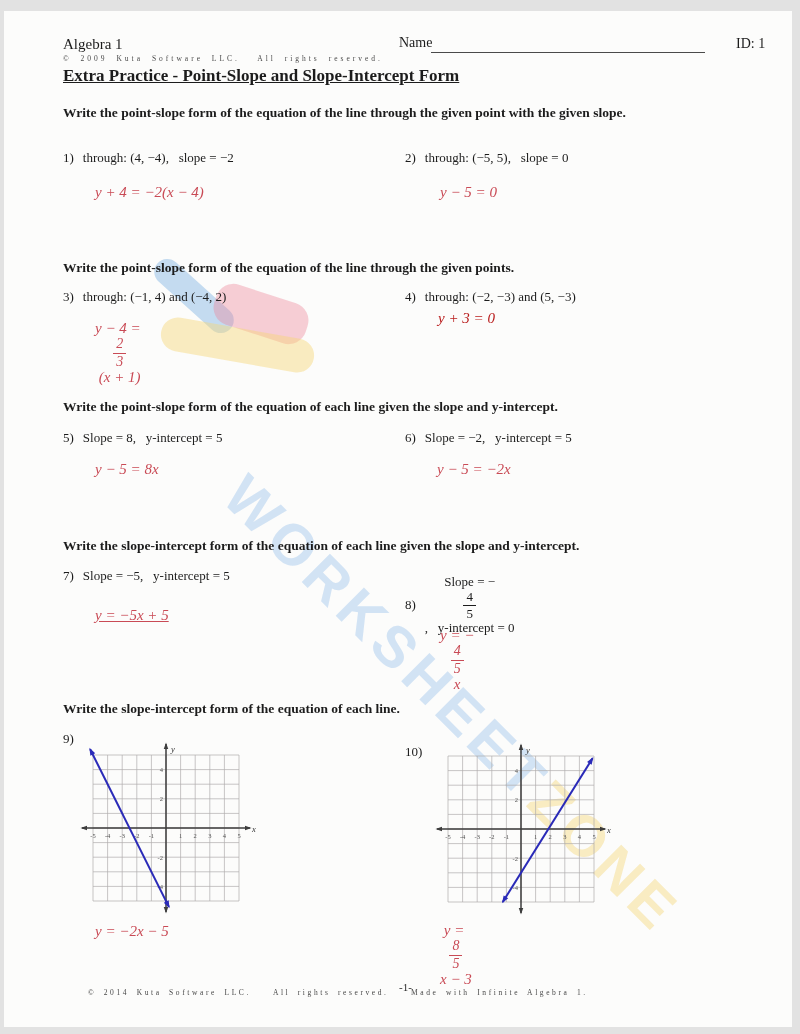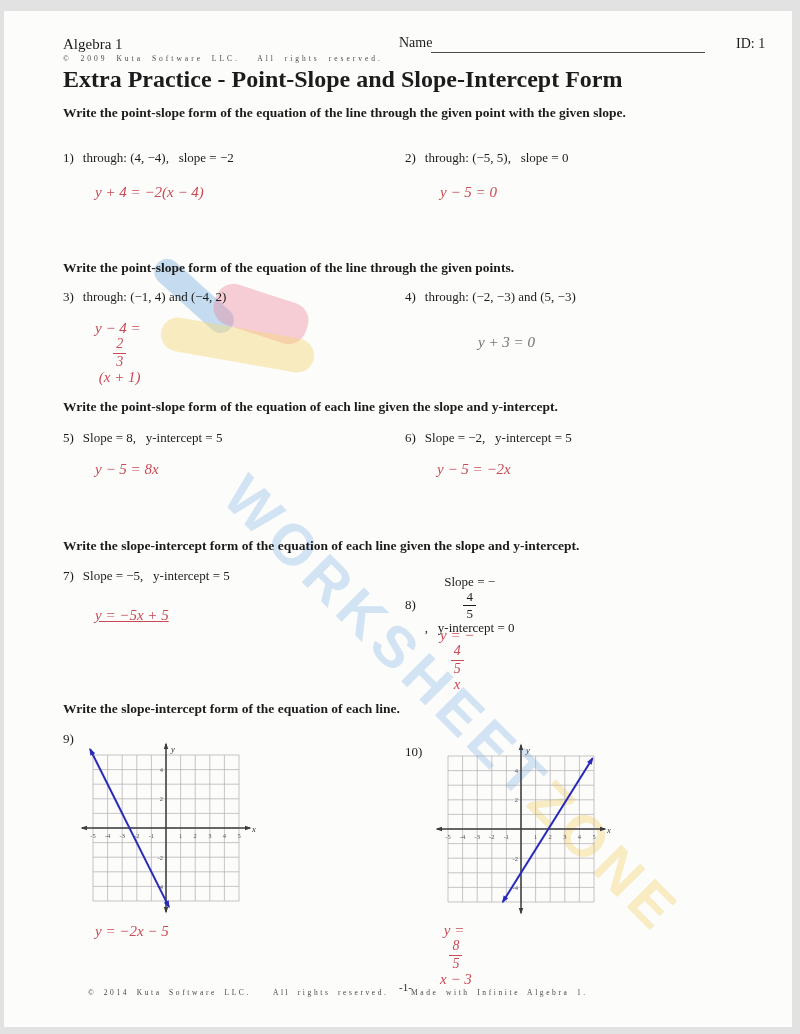--- a/index.html
+++ b/index.html
@@ -6,21 +6,21 @@
   .frame{position:relative;width:800px;height:1034px;background:#e2e2e2;overflow:hidden;
          font-family:"Liberation Serif", serif;color:#1c1c1c;}
   .page{position:absolute;left:4px;top:11px;right:8px;bottom:7px;background:#fcfcfb;}
   .abs{position:absolute;}
   .course{font-size:15px;}
   .tiny{font-size:7.5px;letter-spacing:3px;word-spacing:4px;color:#4a4a4a;white-space:pre;}
   .tiny-footer{font-size:7.5px;letter-spacing:2.6px;word-spacing:3px;color:#474747;white-space:pre;margin-left:25px;}
   .name-label{font-size:14px;}
   .name-line{border-bottom:1.4px solid #4a4a4a;height:14px;}
   .id-label{font-size:14px;}
-  .doc-title{font-size:24px;font-weight:bold;}
+  .doc-title{font-size:17px;font-weight:bold;text-decoration:underline;}
   .sec-heading{font-size:13.5px;font-weight:bold;line-height:1.2;width:700px;}
   .prob{display:flex;gap:9px;font-size:13px;white-space:pre;align-items:center;}
   .ans{font-size:15px;font-style:italic;white-space:pre;}
   .eq{display:flex;align-items:center;white-space:pre;flex-direction:column;}
   .frac{display:inline-flex;flex-direction:column;align-items:center;line-height:1.05;font-size:13px;}
   .frac .fn{padding:0 3px 1px;border-bottom:1.2px solid currentColor;}
   .frac .fd{padding-top:1px;}
   .ans .frac{font-size:14px;}
   .gnum{font-size:13px;}
   .pagenum{font-size:11px;color:#2a2a2a;}
@@ -67,21 +67,21 @@
     <span>3)</span>
     <span>through: (−1, 4) and (−4, 2)</span>
   </div>
   <div class="abs prob" style="left:405px;top:289px;">
     <span>4)</span>
     <span>through: (−2, −3) and (5, −3)</span>
   </div>
   <div class="abs eq ans" style="left:95px;top:320px;color:#c94a55;">
     <span>y − 4 = </span><span class="frac"><span class="fn">2</span><span class="fd">3</span></span><span>(x + 1)</span>
   </div>
-  <div class="abs ans" style="left:438px;top:334px;color:#737373;margin-left:40px;">y + 3 = 0</div>
+  <div class="abs ans" style="left:438px;top:310px;color:#b91c1c;">y + 3 = 0</div>
 
   <div class="abs sec-heading" style="left:63px;top:399px;">Write the point-slope form of the equation of each line given the slope and y-intercept.</div>
   <div class="abs prob" style="left:63px;top:430px;">
     <span>5)</span>
     <span>Slope = 8,   y-intercept = 5</span>
   </div>
   <div class="abs prob" style="left:405px;top:430px;">
     <span>6)</span>
     <span>Slope = −2,   y-intercept = 5</span>
   </div>

